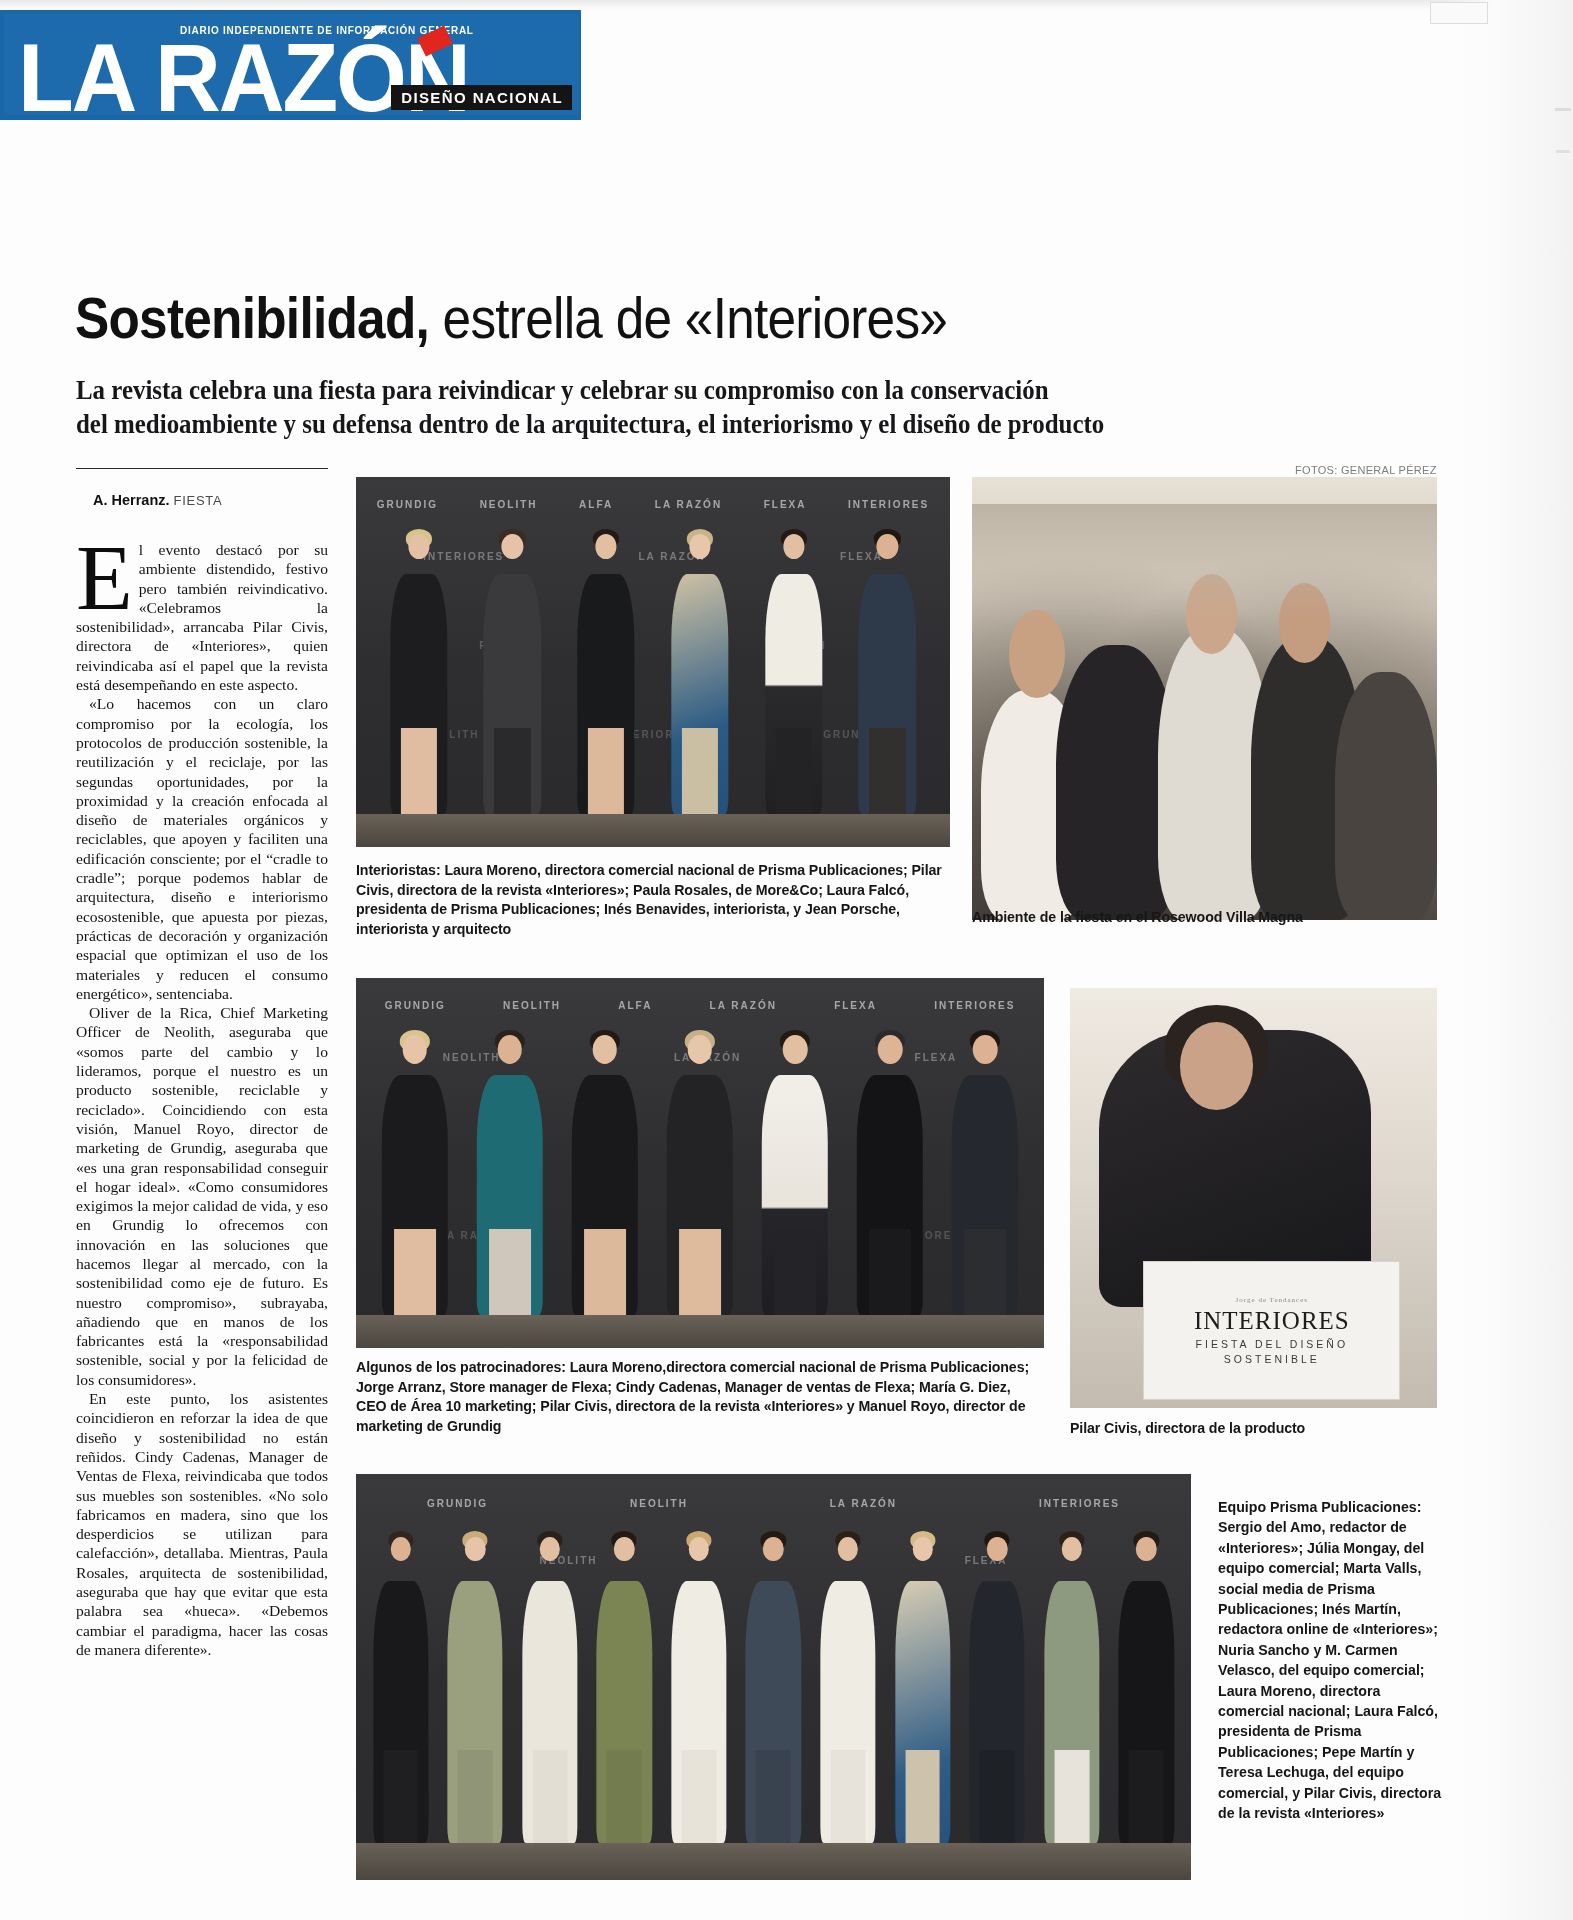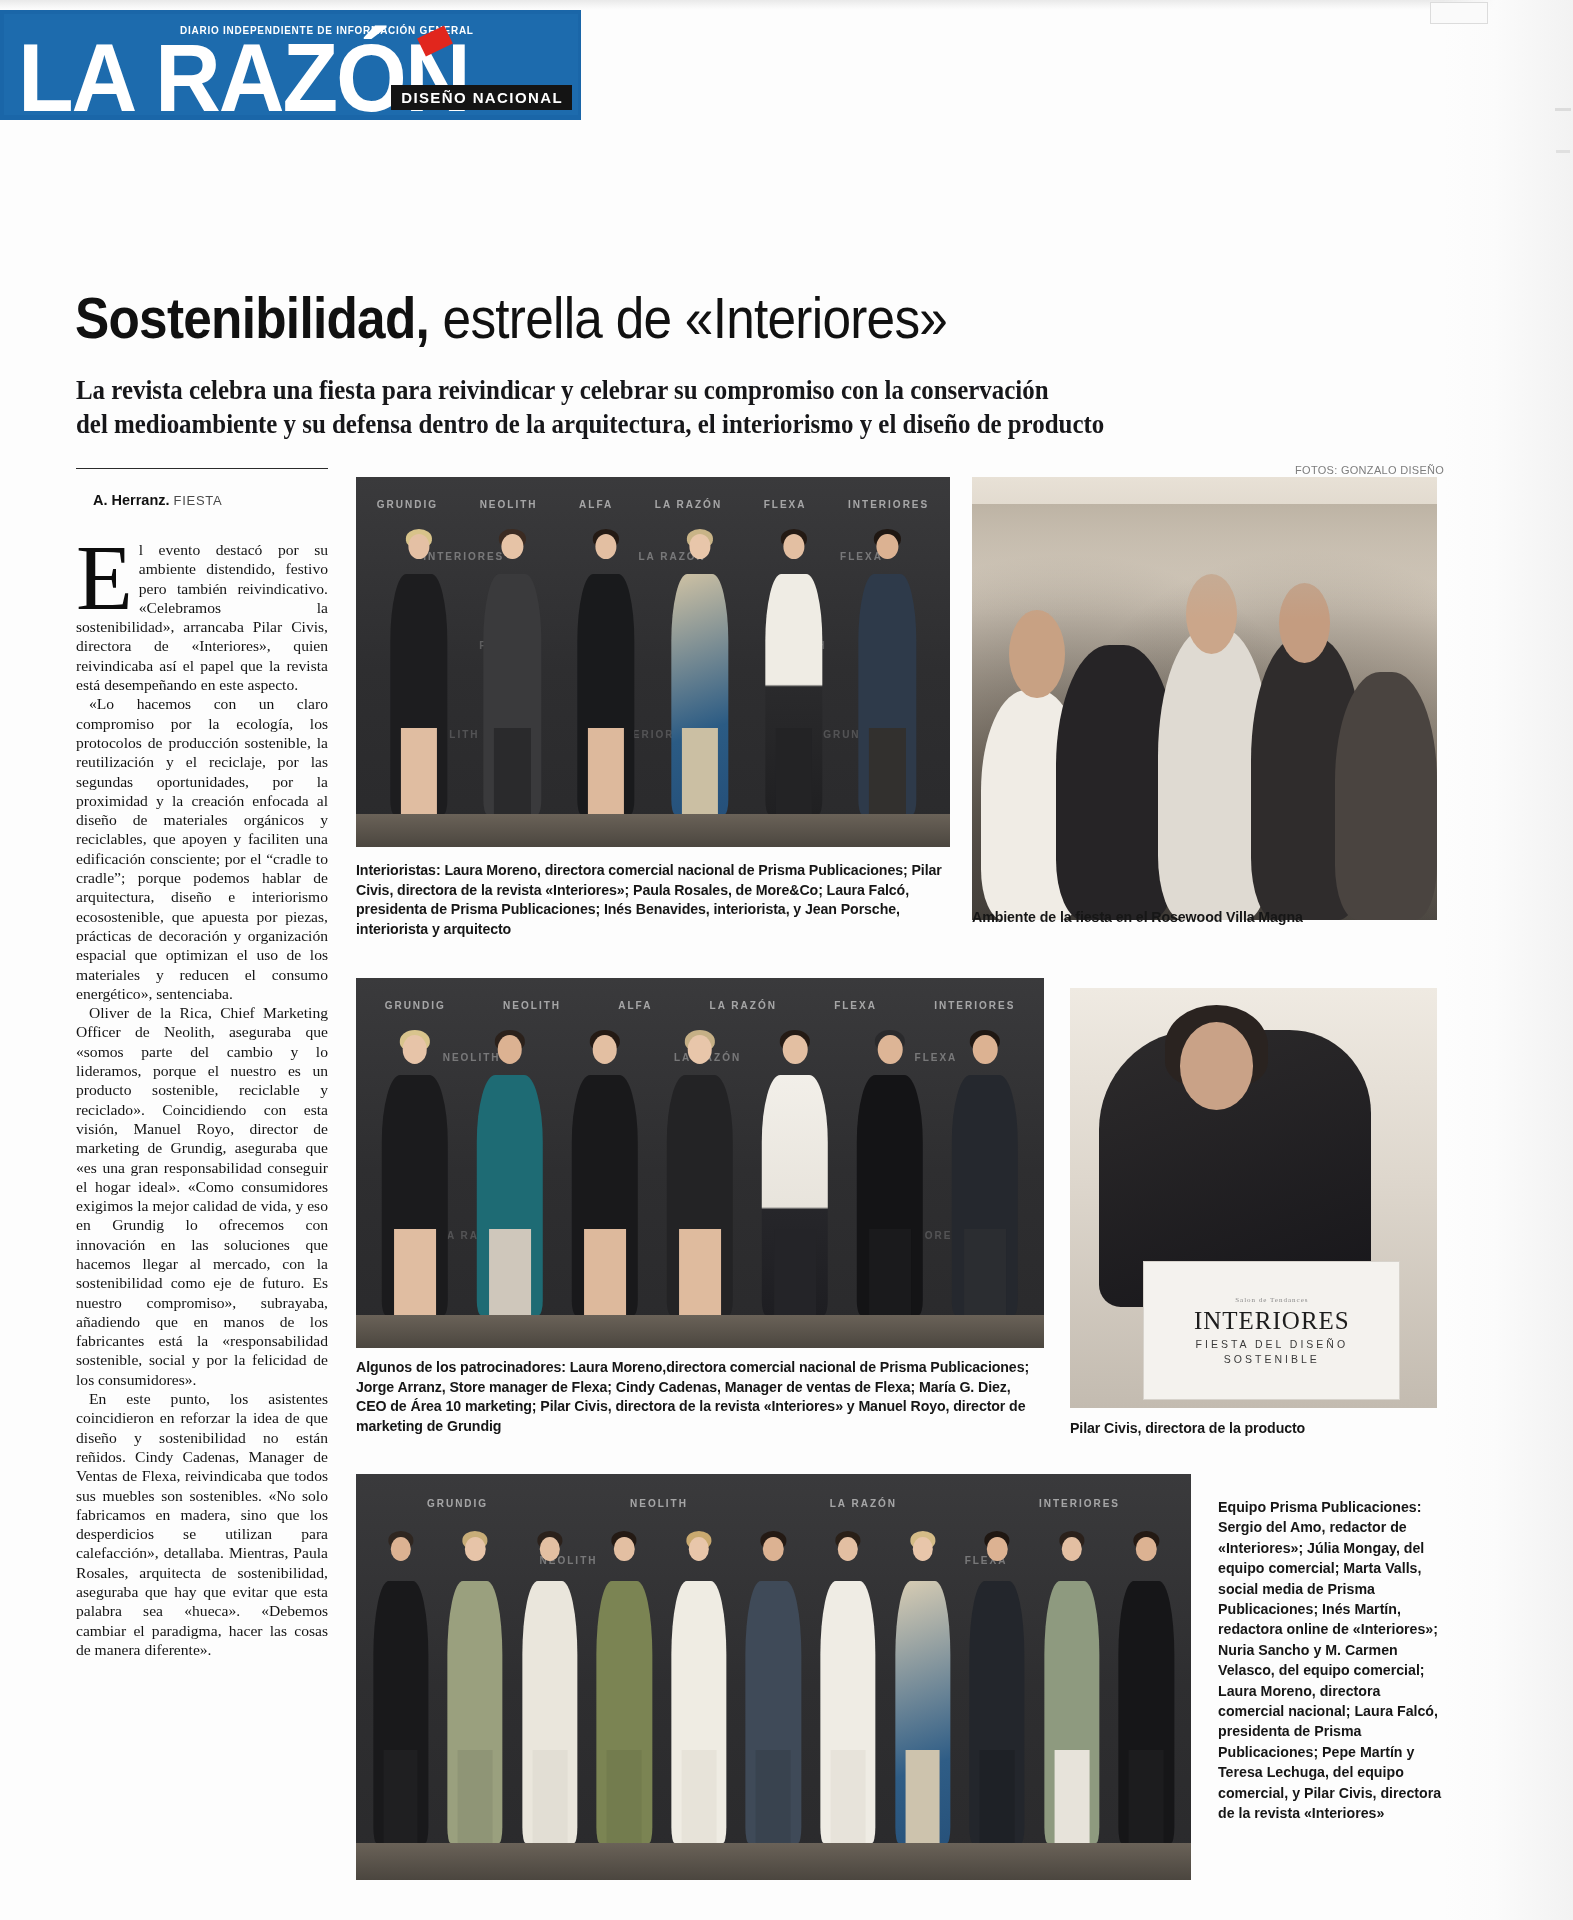--- a/index.html
+++ b/index.html
@@ -334,21 +334,21 @@
   <div class="byline-rule"></div>
   <div class="byline"><span class="author">A. Herranz.</span><span class="city">FIESTA</span></div>
 
   <div class="body-col">
     <p class="first"><span class="dropcap">E</span><span>l evento destacó por su ambiente distendido, festivo pero también reivindicativo. «Celebramos la sostenibilidad», arrancaba Pilar Civis, directora de «Interiores», quien reivindicaba así el papel que la revista está desempeñando en este aspecto.</span></p>
     <p>«Lo hacemos con un claro compromiso por la ecología, los protocolos de producción sostenible, la reutilización y el reciclaje, por las segundas oportunidades, por la proximidad y la creación enfocada al diseño de materiales orgánicos y reciclables, que apoyen y faciliten una edificación consciente; por el “cradle to cradle”; porque podemos hablar de arquitectura, diseño e interiorismo ecosostenible, que apuesta por piezas, prácticas de decoración y organización espacial que optimizan el uso de los materiales y reducen el consumo energético», sentenciaba.</p>
     <p>Oliver de la Rica, Chief Marketing Officer de Neolith, aseguraba que «somos parte del cambio y lo lideramos, porque el nuestro es un producto sostenible, reciclable y reciclado». Coincidiendo con esta visión, Manuel Royo, director de marketing de Grundig, aseguraba que «es una gran responsabilidad conseguir el hogar ideal». «Como consumidores exigimos la mejor calidad de vida, y eso en Grundig lo ofrecemos con innovación en las soluciones que hacemos llegar al mercado, con la sostenibilidad como eje de futuro. Es nuestro compromiso», subrayaba, añadiendo que en manos de los fabricantes está la «responsabilidad sostenible, social y por la felicidad de los consumidores».</p>
     <p>En este punto, los asistentes coincidieron en reforzar la idea de que diseño y sostenibilidad no están reñidos. Cindy Cadenas, Manager de Ventas de Flexa, reivindicaba que todos sus muebles son sostenibles. «No solo fabricamos en madera, sino que los desperdicios se utilizan para calefacción», detallaba. Mientras, Paula Rosales, arquitecta de sostenibilidad, aseguraba que hay que evitar que esta palabra sea «hueca». «Debemos cambiar el paradigma, hacer las cosas de manera diferente».</p>
   </div>
 
-  <div class="photo-credit">FOTOS: GONZALO DISEÑO</div>
+  <div class="photo-credit">FOTOS: GENERAL PÉREZ</div>
 
   <div class="photo backdrop" style="left:356px; top:477px; width:594px; height:370px;">
     <div class="wall"></div>
     <div class="logo-row">
       <span>GRUNDIG</span>
       <span>NEOLITH</span>
       <span>ALFA</span>
       <span>LA RAZÓN</span>
       <span>FLEXA</span>
       <span>INTERIORES</span>
@@ -495,21 +495,21 @@
   </div>
 
   <div class="caption" style="left:356px; top:1358px; width:688px;">Algunos de los patrocinadores: Laura Moreno,directora comercial nacional de Prisma Publicaciones; Jorge Arranz, Store manager de Flexa; Cindy Cadenas, Manager de ventas de Flexa; María G. Diez, CEO de Área 10 marketing; Pilar Civis, directora de la revista «Interiores» y Manuel Royo, director de marketing de Grundig</div>
 
   <div class="photo speaker" style="left:1070px; top:988px; width:367px; height:420px;">
     <div class="spk-bg"></div>
     <div class="spk-figure"></div>
     <div class="spk-hair"></div>
     <div class="spk-head"></div>
     <div class="magazine">
-      <div class="mag-kicker">Salon de Tendances</div>
+      <div class="mag-kicker">Jorge de Tendances</div>
       <div class="mag-title">INTERIORES</div>
       <div class="mag-sub1">FIESTA DEL DISEÑO</div>
       <div class="mag-sub2">SOSTENIBLE</div>
     </div>
   </div>
 
   <div class="caption" style="left:1070px; top:1419px; width:367px;">Pilar Civis, directora de la producto</div>
 
   <div class="photo backdrop" style="left:356px; top:1474px; width:835px; height:406px;">
     <div class="wall"></div>

